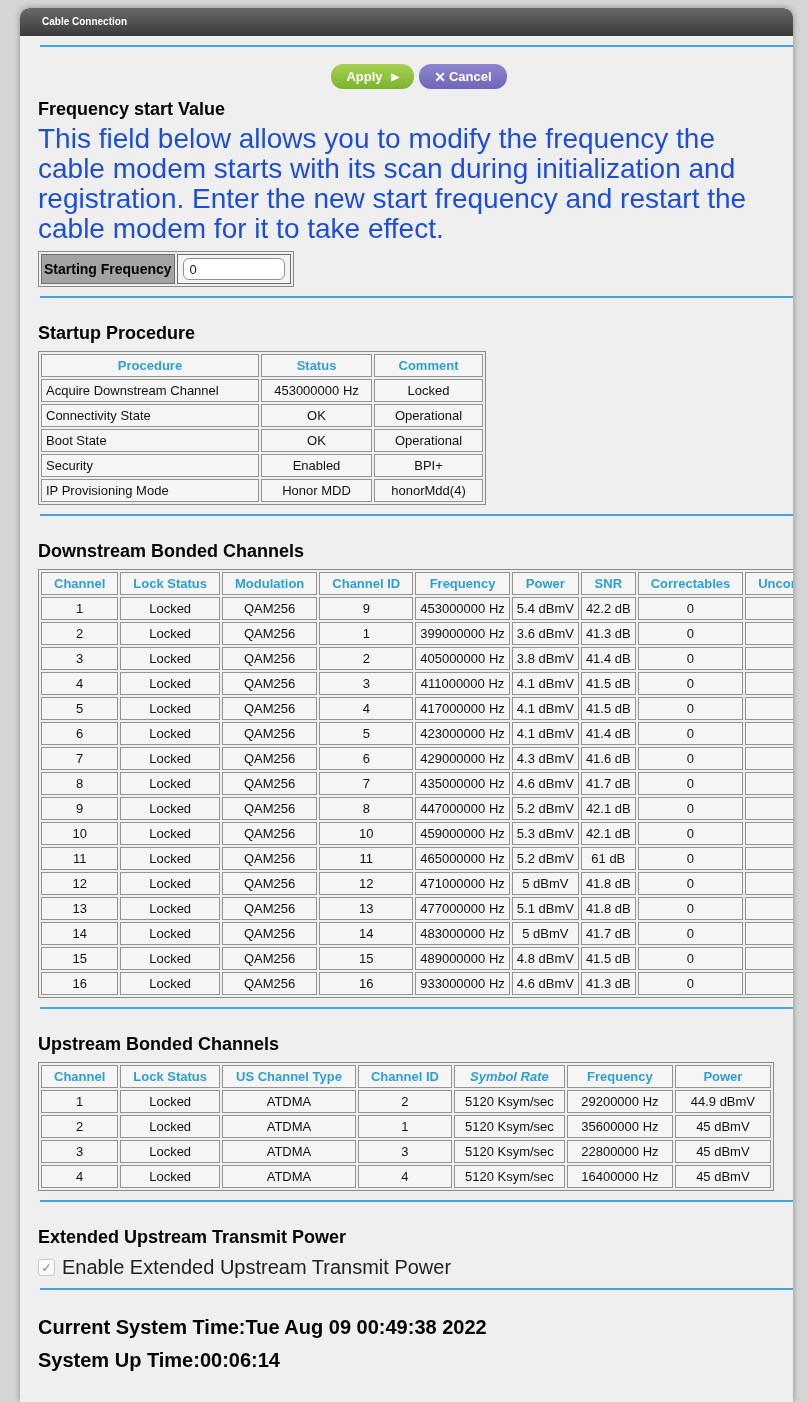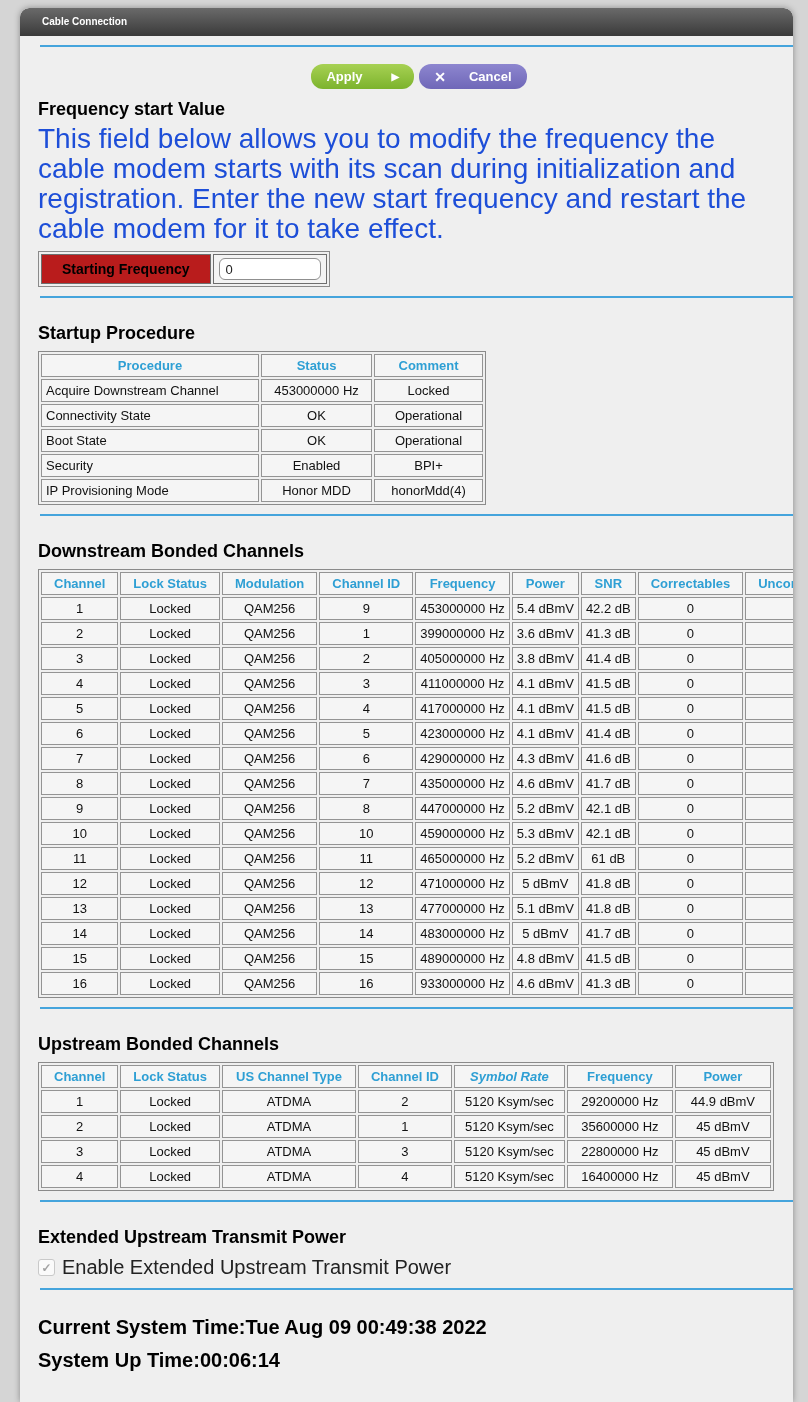--- a/index.html
+++ b/index.html
@@ -31,43 +31,42 @@
     border: none; border-top: 2px solid #45a4dc;
     width: 753px; margin: 9px 0 0 2px;
   }
   .button-row { width: 762px; text-align: center; margin-top: 17px; height: 26px; }
   .btn {
     display: inline-flex; align-items: center; justify-content: center;
     border: none; border-radius: 12px; height: 25px;
     padding: 0 15px; color: #fff; font-weight: bold; font-size: 13px;
     font-family: "Liberation Sans", sans-serif; cursor: pointer;
     vertical-align: middle;
-    gap: 20px;
   }
   .btn.apply { background: linear-gradient(#a7d153, #7cb32d); margin-right: 5px; }
   .btn.cancel { background: linear-gradient(#8d86cf, #6f67b8); }
   .btn .arrow { font-size: 10px; margin-left: 9px; }
   .btn .x { font-size: 14px; margin-right: 3px; }
   h2 {
     font-size: 18px; color: #000; margin: 0; padding: 0;
     font-weight: bold;
   }
   .h-freq { margin-top: 9px; }
   .h-sect { margin-top: 25px; }
   .desc {
     font-size: 28px; line-height: 30px; color: #1d4ed8;
     margin: 4px 0 7px 0; width: 732px;
   }
   table.freq-box {
     border-collapse: separate; border-spacing: 2px;
     border: 1px solid #8a8a8a; margin-top: 0;
   }
   td.freq-label {
-    border: 1px solid #6e6e6e; background: #b91c1c;
-    font-size: 14px; font-weight: bold; padding: 6px 20px;
+    border: 1px solid #6e6e6e; background: #a3a3a3;
+    font-size: 14px; font-weight: bold; padding: 6px 2px;
   }
   td.freq-input-cell { border: 1px solid #6e6e6e; background: #f3f3f3; padding: 3px 5px; }
   input.freq-input {
     width: 88px; height: 18px; border: 1px solid #8f8f8f; border-radius: 6px;
     padding: 1px 6px; font-size: 13px; font-family: "Liberation Sans", sans-serif;
     background: #ffffff; color: #222;
   }
   table.grid {
     border-collapse: separate; border-spacing: 2px;
     border: 1px solid #8a8a8a; margin-top: 7px;

